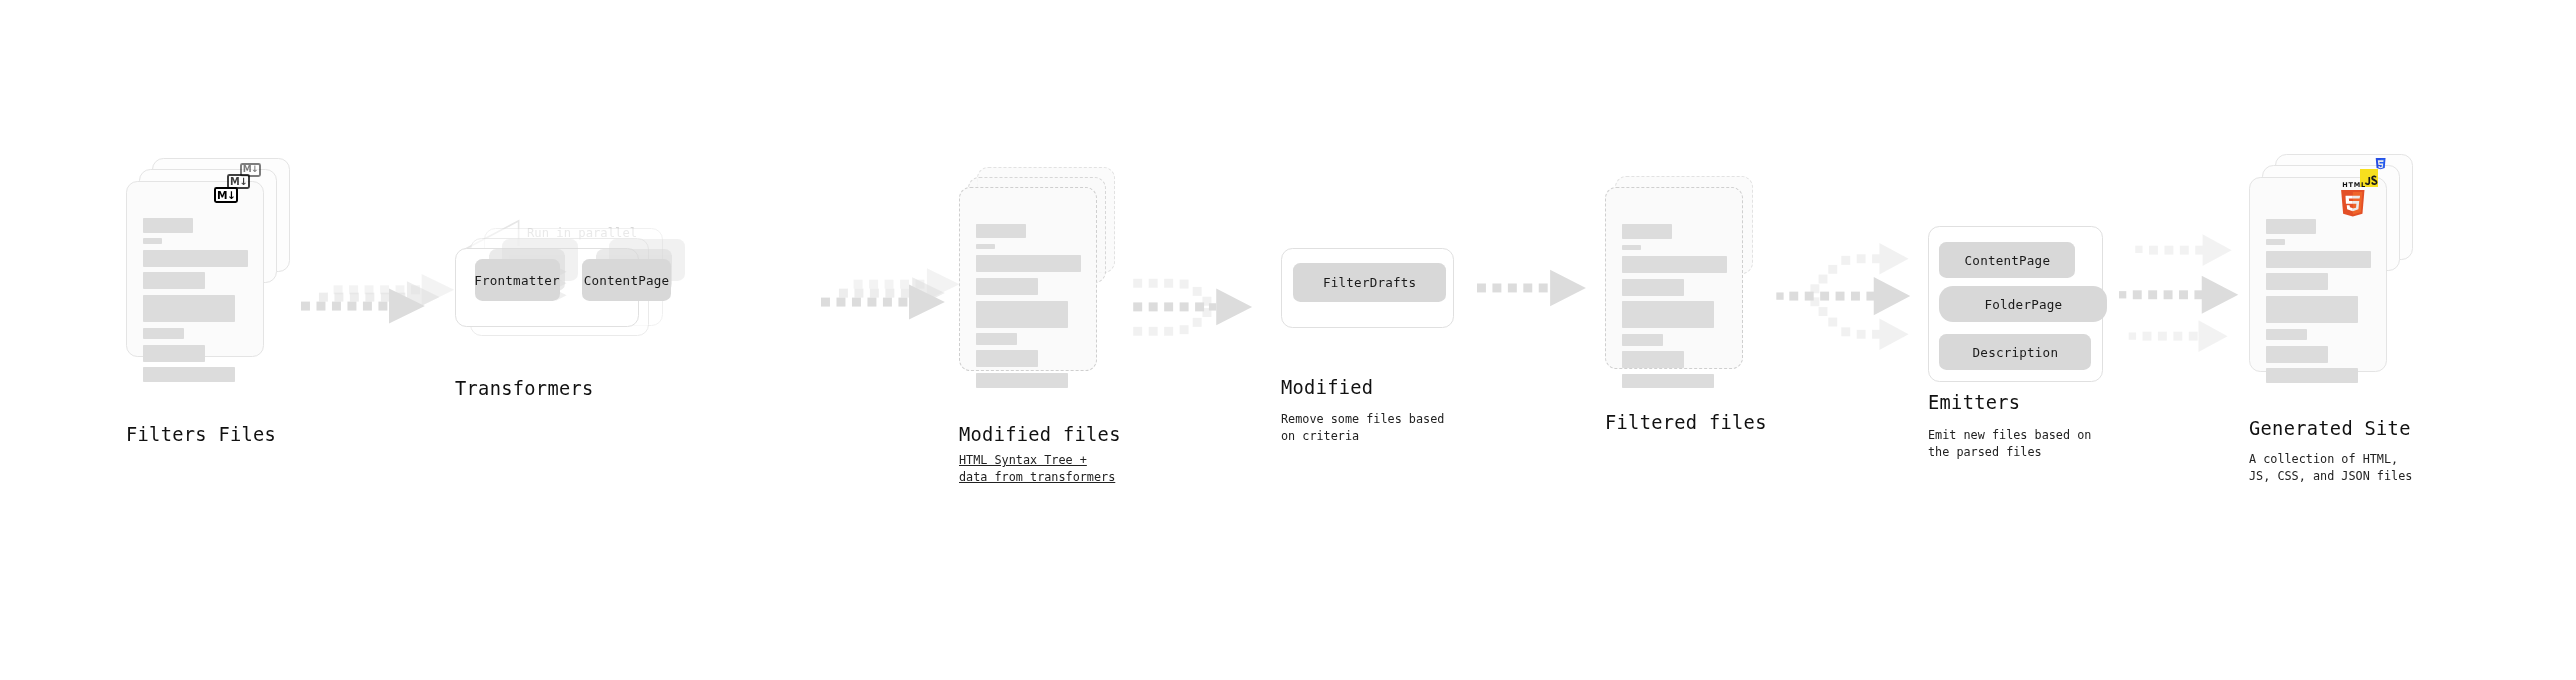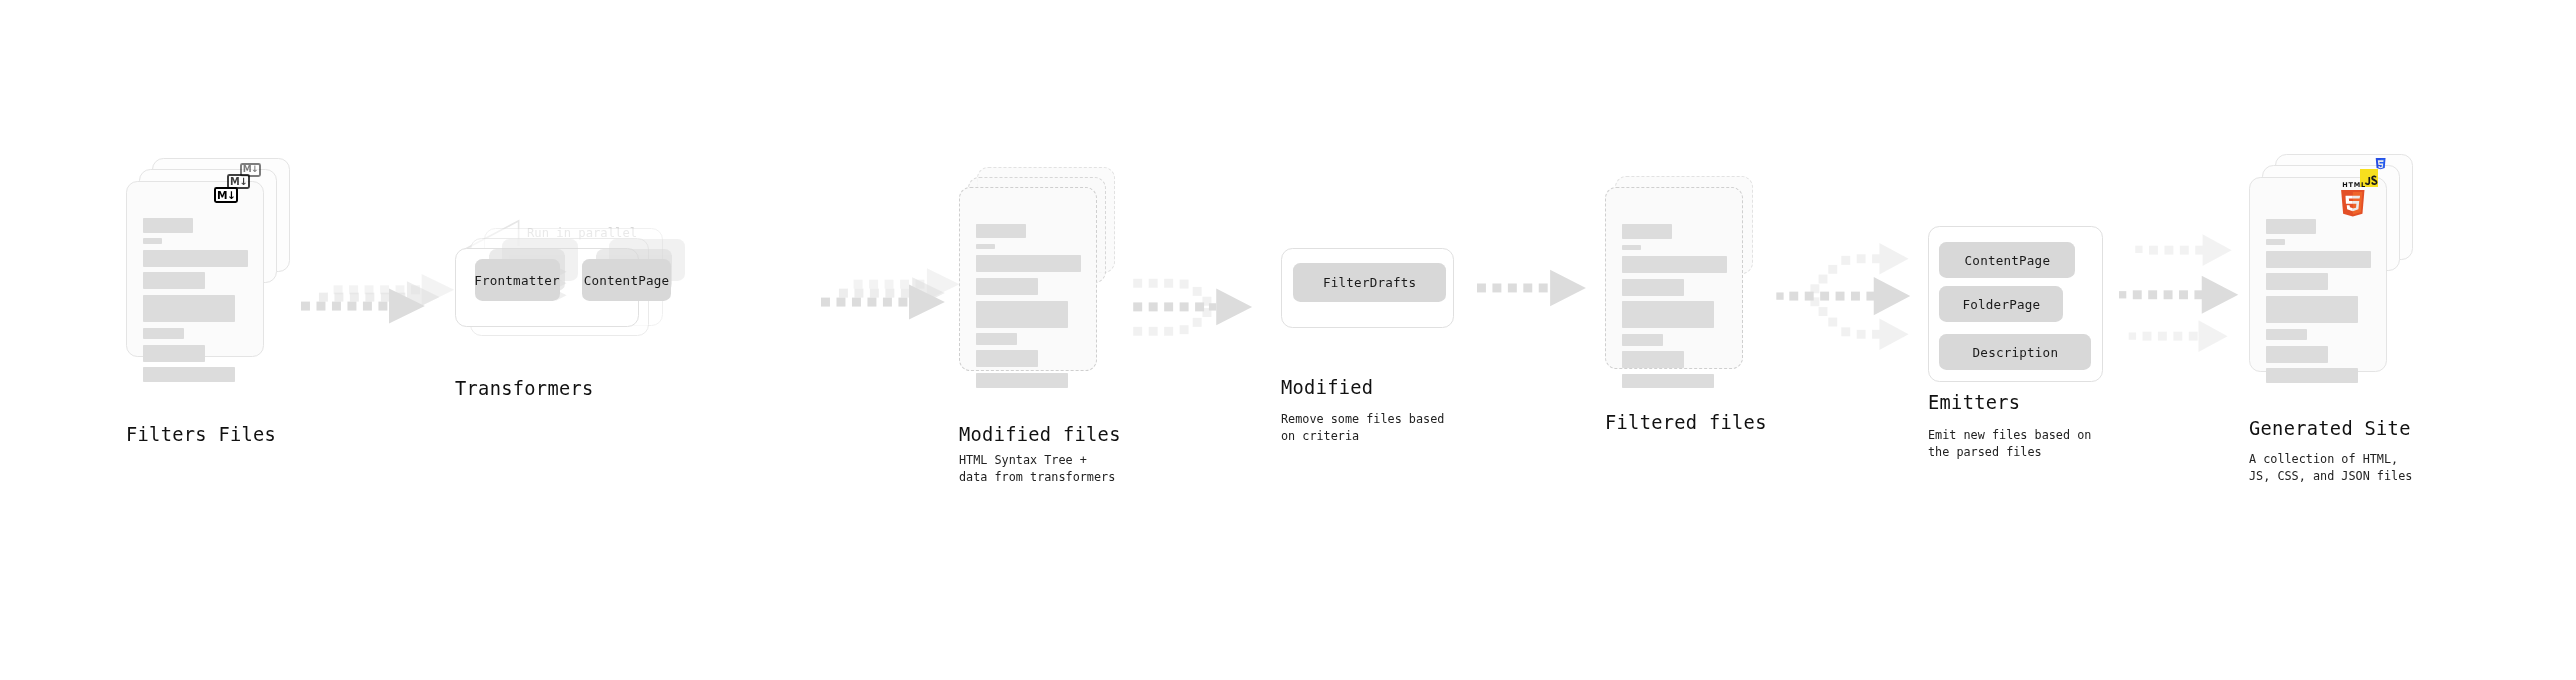--- a/index.html
+++ b/index.html
@@ -262,21 +262,21 @@
         <div class="sk-bar" style="width:105px; height:17px;"></div>
         <div class="sk-bar" style="width:62px;  height:17px;"></div>
         <div class="sk-bar" style="width:92px; height:27px;"></div>
         <div class="sk-bar" style="width:41px;  height:11.4px;"></div>
         <div class="sk-bar" style="width:62px;  height:17px;"></div>
         <div class="sk-bar" style="width:92px; height:14.6px;"></div>
       </div>
     </div>
   </div>
   <div class="caption-title" style="left:959px; top:424px;">Modified files</div>
-  <div class="caption-sub" style="left:959px; top:452px;">HTML Syntax Tree +
+  <div class="caption-sub" style="left:959px; top:452px;text-decoration:underline;">HTML Syntax Tree +
 data from transformers</div>
 
   <svg class="arrow-svg" width="163" height="114" style="left:1125px; top:256px;" viewBox="0 0 200 140">
     <g fill="#dcdcdc">
       <g opacity="0.38">
         <g>
             <rect x="10" y="28" width="11" height="11"></rect>
             <rect x="29" y="28" width="11" height="11"></rect>
             <rect x="48" y="28" width="11" height="11"></rect>
             <rect x="67" y="29" width="11" height="11"></rect>
@@ -380,21 +380,21 @@
             <rect x="111" y="71" width="11" height="11"></rect>
           </g>
         <polygon points="120,53 165,76.5 120,100"></polygon>
       </g>
     </g>
   </svg>
 
   <div style="position:absolute; left:1928px; top:226px;">
     <div class="group-box" style="left:0; top:0; width:175px; height:156px;"></div>
     <div class="plugin-chip" style="left:11.4px; top:16px; width:136px; height:36px;">ContentPage</div>
-    <div class="plugin-chip" style="left:11.4px; top:60px; width:124px; height:36px;">FolderPage</div>
+    <div class="plugin-chip" style="left:11.4px; top:60px; width:168px; height:36px;border-radius:14px;">FolderPage</div>
     <div class="plugin-chip" style="left:11.4px; top:108px; width:152px; height:36px;">Description</div>
   </div>
   <div class="caption-title" style="left:1928px; top:392px;text-align:center;">Emitters</div>
   <div class="caption-sub" style="left:1928px; top:427px;">Emit new files based on
 the parsed files</div>
 
   <svg class="arrow-svg" width="146" height="146" style="left:2119px; top:223px;" viewBox="0 0 180 180">
     <g fill="#dcdcdc">
       <g opacity="0.35">
         <g>

